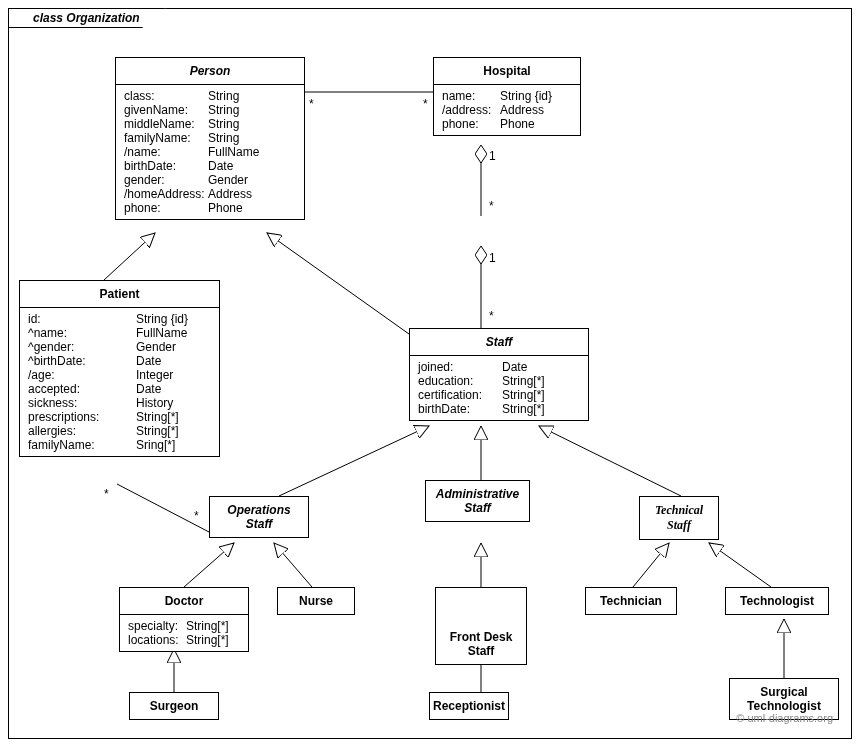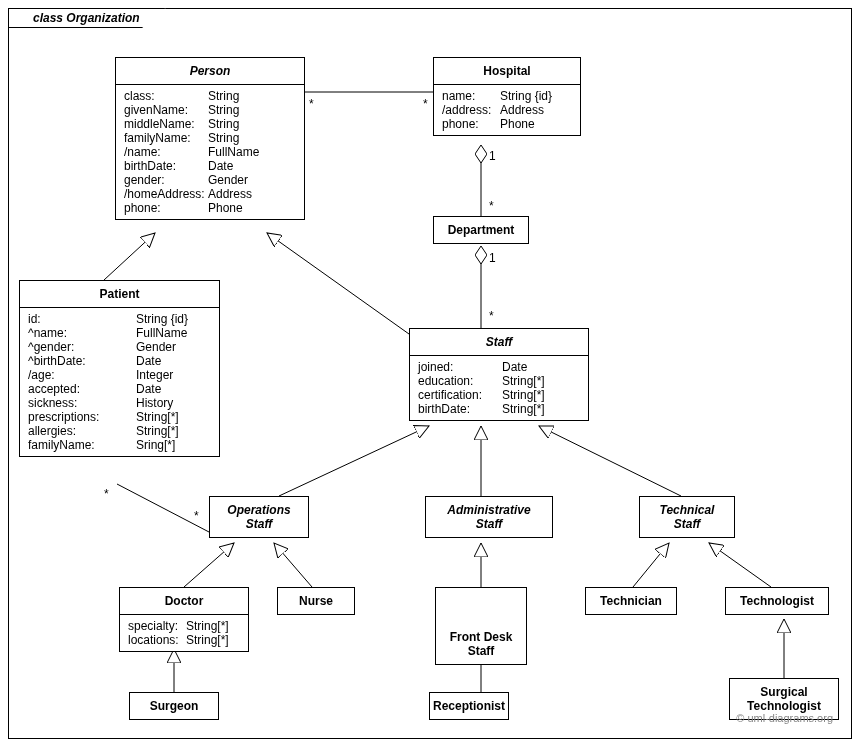--- a/index.html
+++ b/index.html
@@ -172,23 +172,20 @@
 
     <div class="class-box" style="left:424px; top:48px; width:148px;">
       <div class="class-name roman">Hospital</div>
       <div class="class-attrs">
         <div class="row"><span class="aname" style="min-width:58px;">name:</span><span class="atype">String {id}</span></div>
         <div class="row"><span class="aname" style="min-width:58px;">/address:</span><span class="atype">Address</span></div>
         <div class="row"><span class="aname" style="min-width:58px;">phone:</span><span class="atype">Phone</span></div>
       </div>
     </div>
 
-    <div class="class-box" style="left:424px; top:207px; width:96px;">
-      <div class="class-name roman no-border">Department</div>
-    </div>
 
     <div class="class-box" style="left:10px; top:271px; width:201px;">
       <div class="class-name roman">Patient</div>
       <div class="class-attrs">
         <div class="row"><span class="aname wide">id:</span><span class="atype">String {id}</span></div>
         <div class="row"><span class="aname wide">^name:</span><span class="atype">FullName</span></div>
         <div class="row"><span class="aname wide">^gender:</span><span class="atype">Gender</span></div>
         <div class="row"><span class="aname wide">^birthDate:</span><span class="atype">Date</span></div>
         <div class="row"><span class="aname wide">/age:</span><span class="atype">Integer</span></div>
         <div class="row"><span class="aname wide">accepted:</span><span class="atype">Date</span></div>
@@ -207,26 +204,26 @@
         <div class="row"><span class="aname">certification:</span><span class="atype">String[*]</span></div>
         <div class="row"><span class="aname">birthDate:</span><span class="atype">String[*]</span></div>
       </div>
     </div>
 
     <div class="class-box" style="left:200px; top:487px; width:100px;">
       <div class="class-name no-border" style="white-space:pre-line;">Operations
 Staff</div>
     </div>
 
-    <div class="class-box" style="left:416px; top:487px; width:128px;">
+    <div class="class-box" style="left:416px; top:471px; width:105px;">
       <div class="class-name no-border" style="white-space:pre-line;">Administrative
 Staff</div>
     </div>
 
-    <div class="class-box" style="left:630px; top:487px; width:96px;">
+    <div class="class-box" style="left:630px; top:487px; width:80px;font-family:Liberation Serif, serif;">
       <div class="class-name no-border" style="white-space:pre-line;">Technical
 Staff</div>
     </div>
 
     <div class="class-box" style="left:110px; top:578px; width:130px;">
       <div class="class-name roman">Doctor</div>
       <div class="class-attrs">
         <div class="row"><span class="aname" style="min-width:58px;">specialty:</span><span class="atype">String[*]</span></div>
         <div class="row"><span class="aname" style="min-width:58px;">locations:</span><span class="atype">String[*]</span></div>
       </div>

